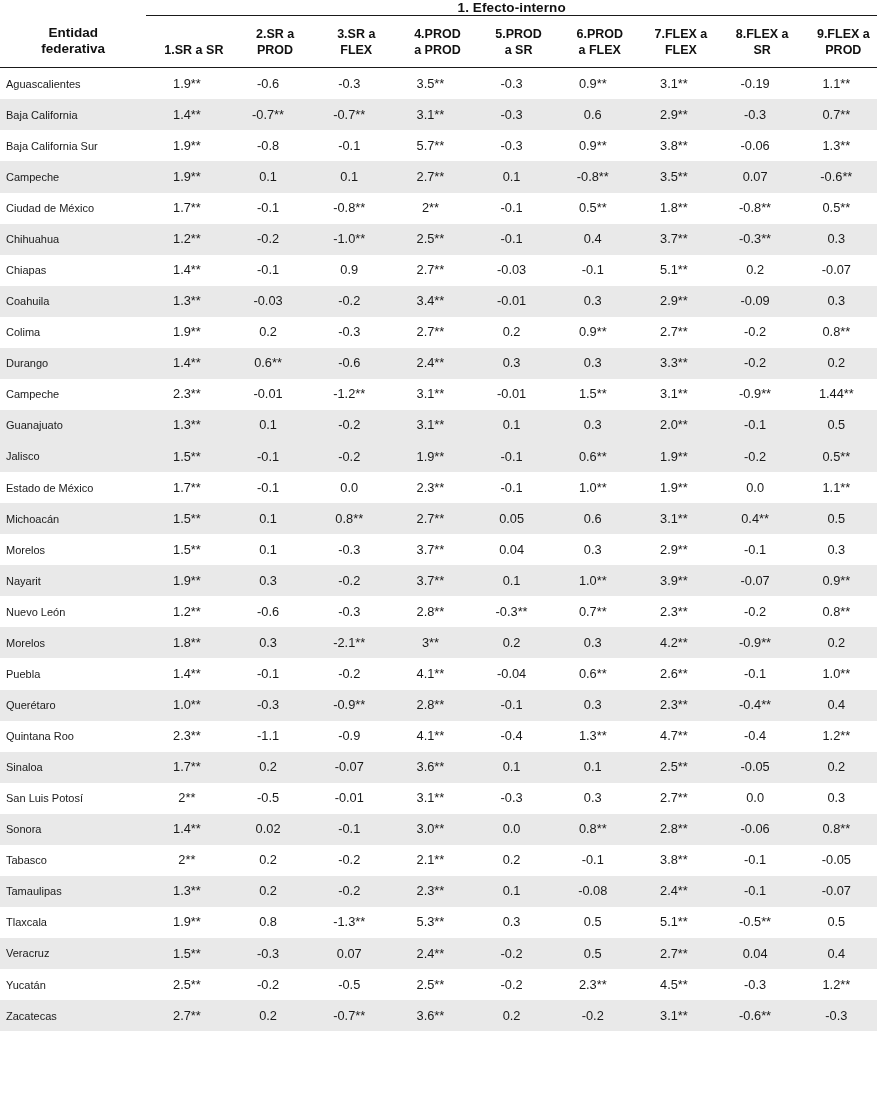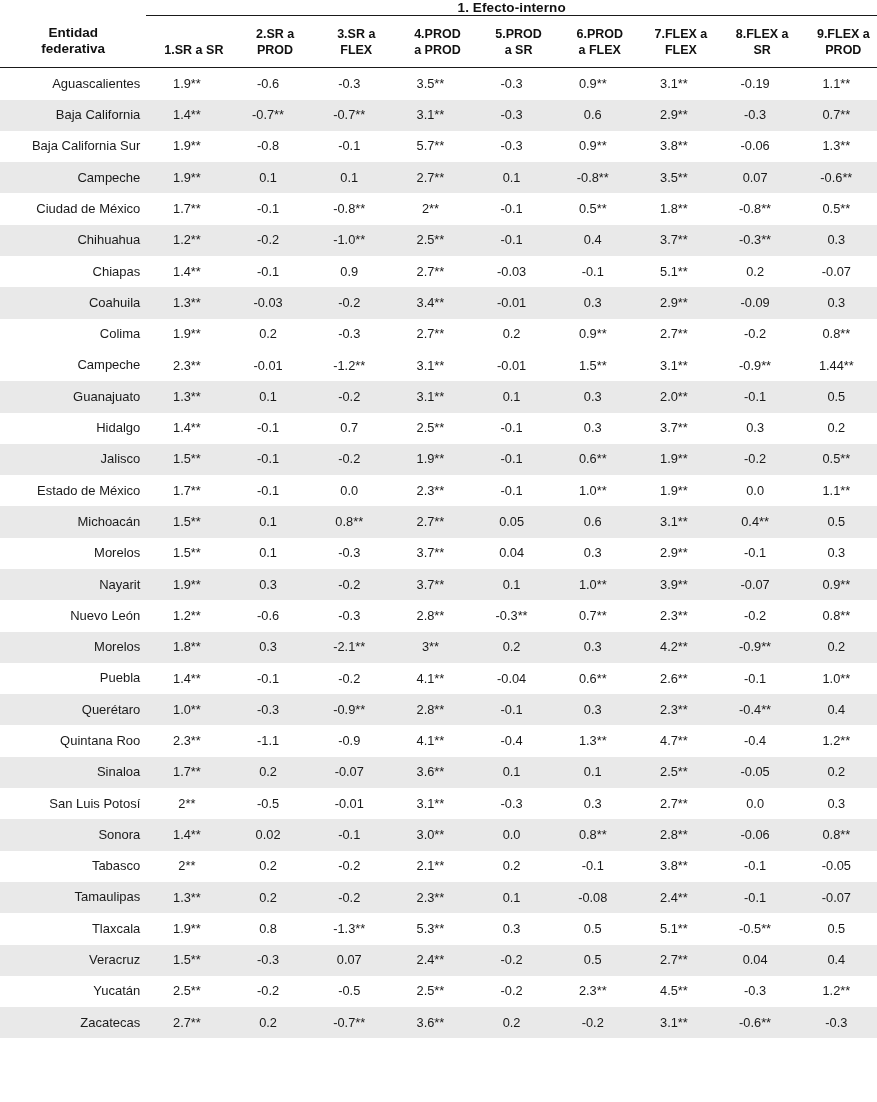--- a/index.html
+++ b/index.html
@@ -75,22 +75,22 @@
   }
   
   tbody tr.datarow td {
     font-size: 12.8px;
     text-align: center;
     padding: 8.5px 2px;
     color: #1a1a1a;
     line-height: 1.1;
   }
   tbody tr.datarow td.entity {
-    text-align: right;
-    font-size: 13px;
+    text-align: left;
+    font-size: 11px;
     padding-left: 6px;
     padding-right: 6px;
     white-space: nowrap;
   }
   tbody tr.datarow.shaded td {
     background: #e9e9e9;
   }
 </style>
 </head>
 <body>
@@ -266,20 +266,32 @@
           <td>1.9**</td>
           <td>0.2</td>
           <td>-0.3</td>
           <td>2.7**</td>
           <td>0.2</td>
           <td>0.9**</td>
           <td>2.7**</td>
           <td>-0.2</td>
           <td>0.8**</td>
         </tr>
+        <tr class="datarow shaded">
+          <td class="entity">Durango</td>
+          <td>1.4**</td>
+          <td>0.6**</td>
+          <td>-0.6</td>
+          <td>2.4**</td>
+          <td>0.3</td>
+          <td>0.3</td>
+          <td>3.3**</td>
+          <td>-0.2</td>
+          <td>0.2</td>
+        </tr>
         <tr class="datarow">
           <td class="entity">Campeche</td>
           <td>2.3**</td>
           <td>-0.01</td>
           <td>-1.2**</td>
           <td>3.1**</td>
           <td>-0.01</td>
           <td>1.5**</td>
           <td>3.1**</td>
           <td>-0.9**</td>
@@ -289,32 +301,20 @@
           <td class="entity">Guanajuato</td>
           <td>1.3**</td>
           <td>0.1</td>
           <td>-0.2</td>
           <td>3.1**</td>
           <td>0.1</td>
           <td>0.3</td>
           <td>2.0**</td>
           <td>-0.1</td>
           <td>0.5</td>
-        </tr>
-        <tr class="datarow">
-          <td class="entity">Hidalgo</td>
-          <td>1.4**</td>
-          <td>-0.1</td>
-          <td>0.7</td>
-          <td>2.5**</td>
-          <td>-0.1</td>
-          <td>0.3</td>
-          <td>3.7**</td>
-          <td>0.3</td>
-          <td>0.2</td>
         </tr>
         <tr class="datarow shaded">
           <td class="entity">Jalisco</td>
           <td>1.5**</td>
           <td>-0.1</td>
           <td>-0.2</td>
           <td>1.9**</td>
           <td>-0.1</td>
           <td>0.6**</td>
           <td>1.9**</td>

